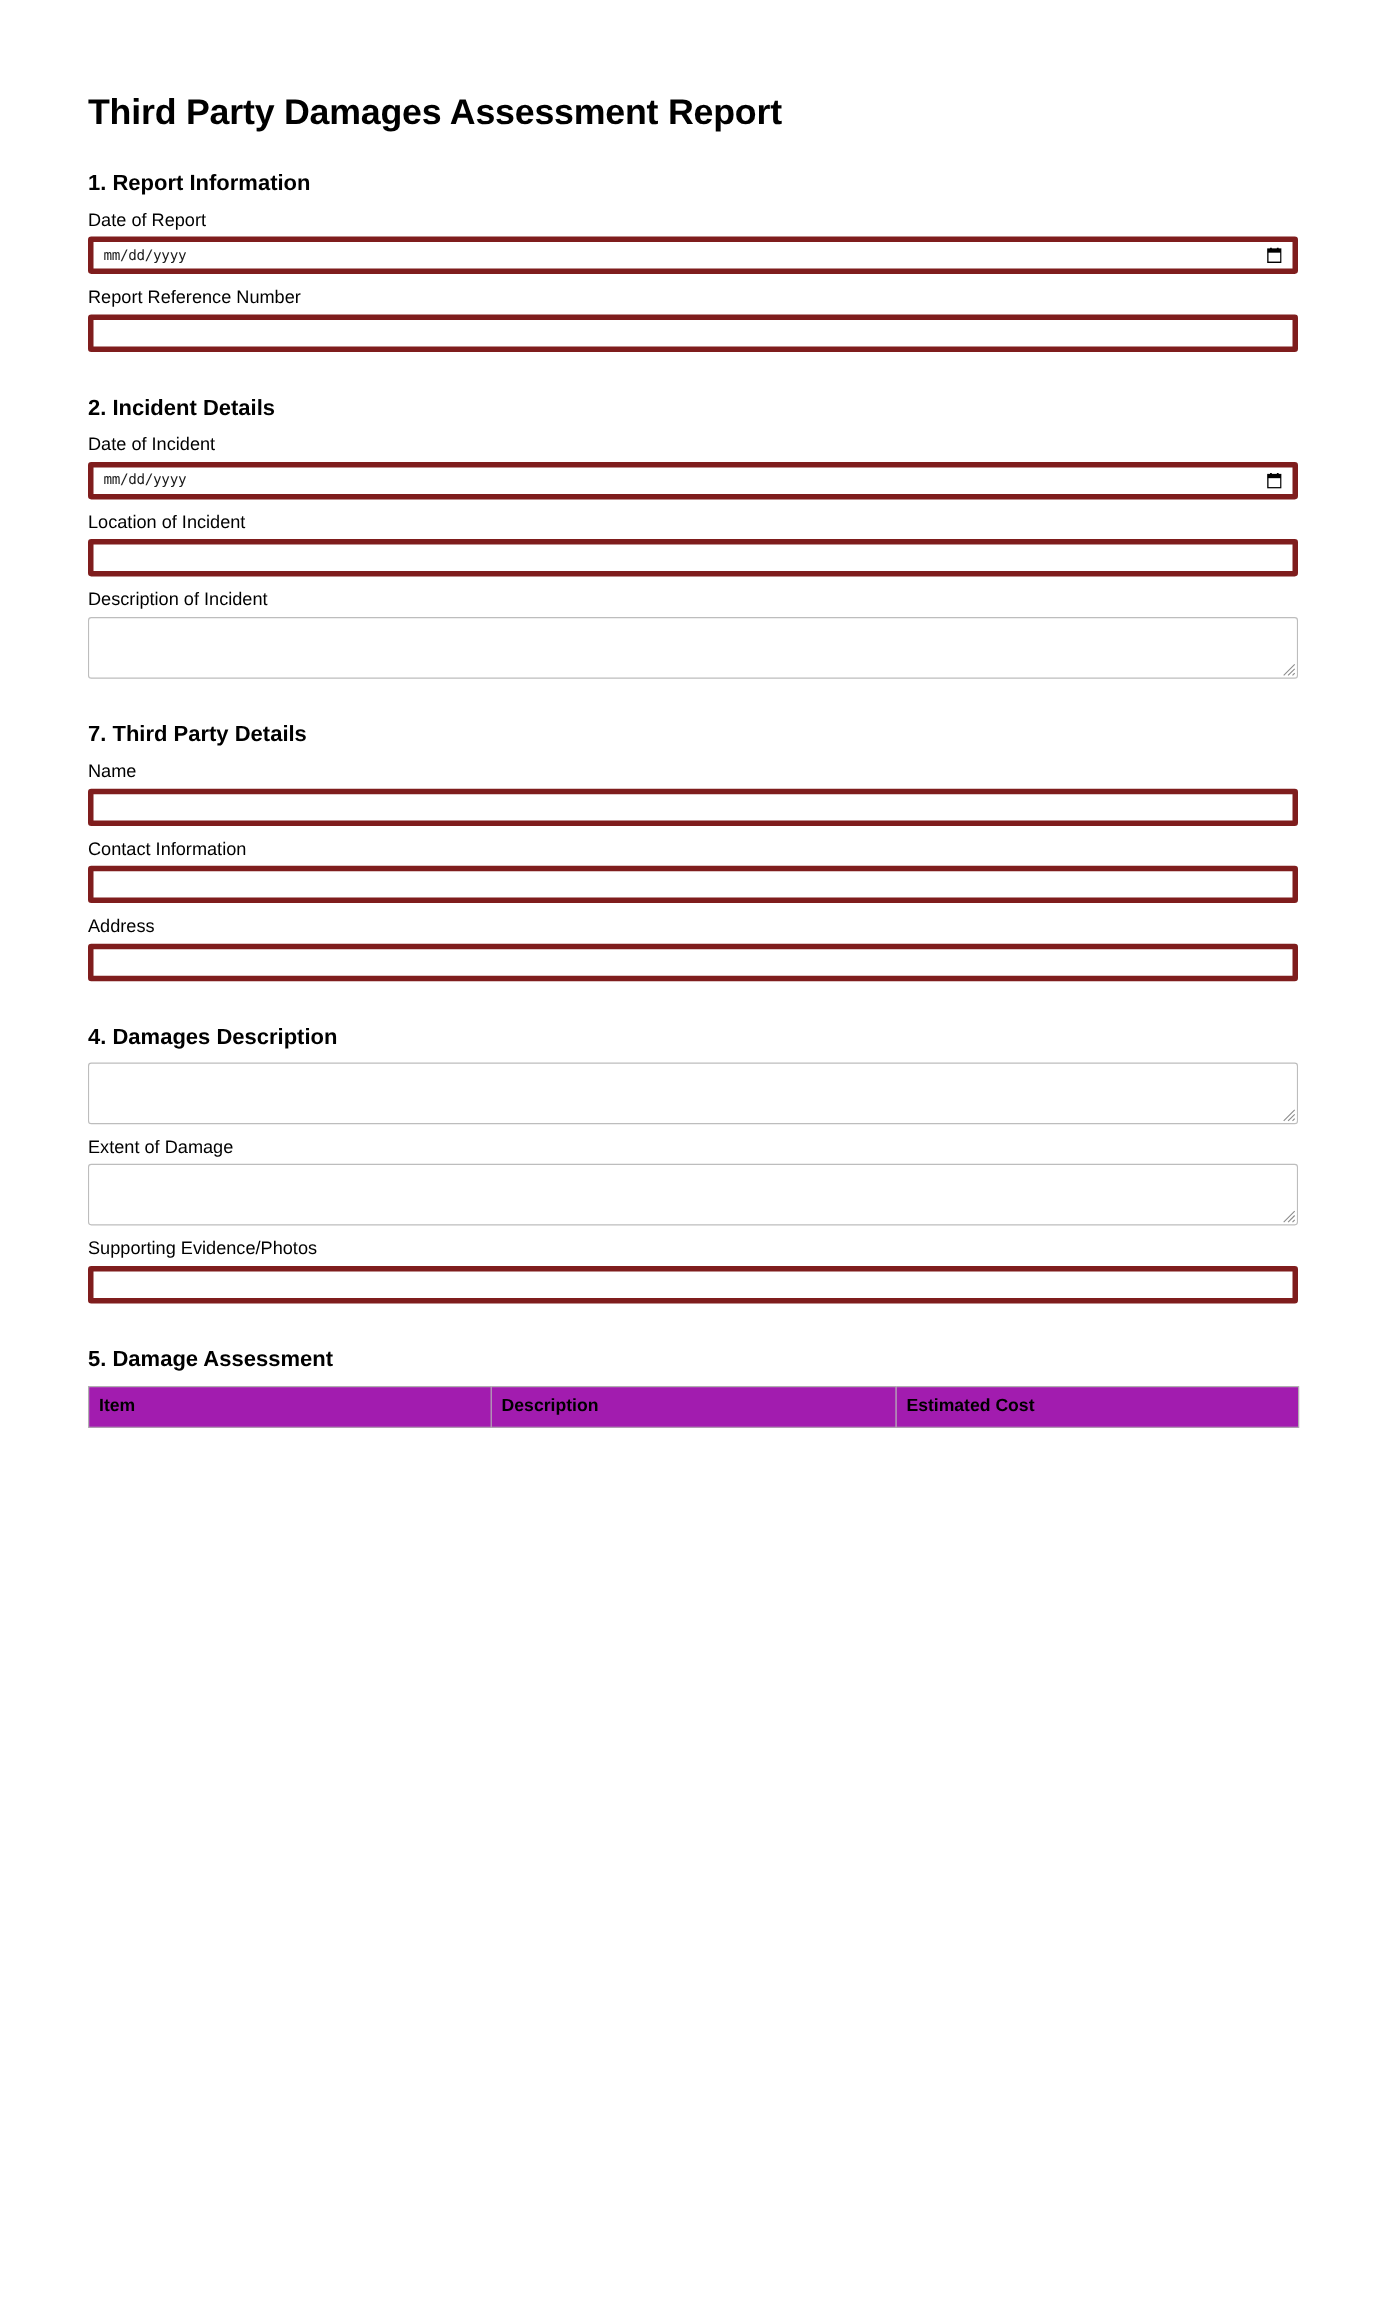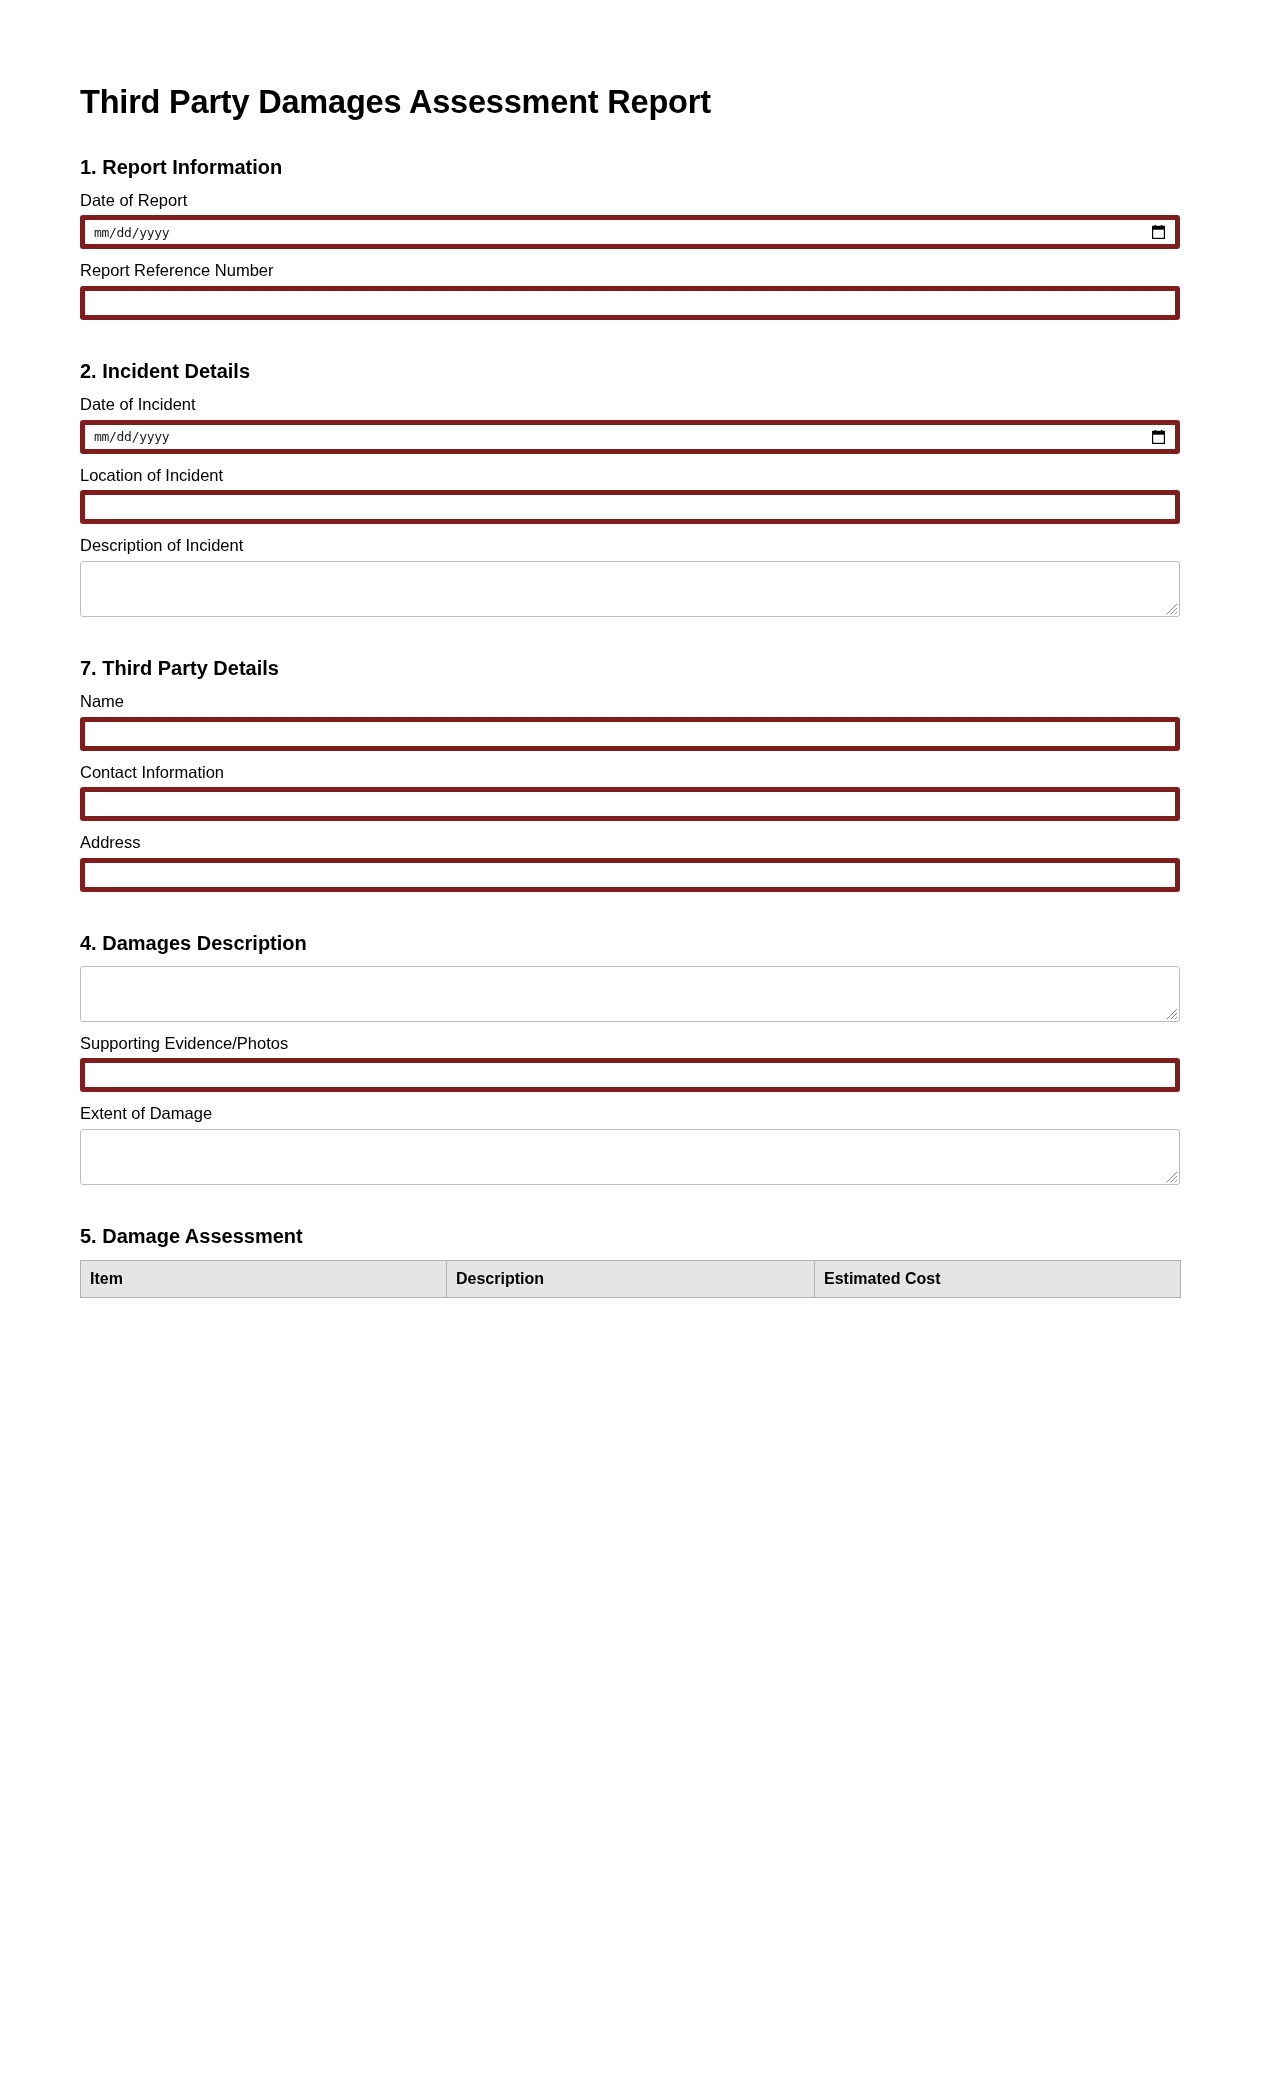--- a/index.html
+++ b/index.html
@@ -117,21 +117,21 @@
     table-layout: fixed;
   }
   .assess-table th,
   .assess-table td {
     border: 1px solid #b0b0b0;
     text-align: left;
     font-size: 16px;
     padding: 9px 8px 9px 9px;
     vertical-align: top;
     color: #000;
-    background: #e5e5e5;
+    background: #a21caf;
   }
   .assess-table th {
     font-weight: bold;
   }
   .assess-table col.c1 { width: 366px; }
   .assess-table col.c2 { width: 368px; }
   .assess-table col.c3 { width: 366px; }
   
   .clip {
     position: absolute;
@@ -232,33 +232,33 @@
         <div class="textarea-box ta-h-56">
           <svg class="resize-grip" viewBox="0 0 13 13">
             <line x1="12" y1="2" x2="2" y2="12" stroke="#8a8a8a" stroke-width="1"></line>
             <line x1="12" y1="6" x2="6" y2="12" stroke="#8a8a8a" stroke-width="1"></line>
             <line x1="12" y1="10" x2="10" y2="12" stroke="#8a8a8a" stroke-width="1"></line>
           </svg>
         </div>
       </div>
 
       <div class="field">
-        <span class="field-label">Supporting Evidence/Photos</span>
-        <div class="input-box"></div>
-      </div>
-
-      <div class="field">
         <span class="field-label">Extent of Damage</span>
         <div class="textarea-box ta-h-56">
           <svg class="resize-grip" viewBox="0 0 13 13">
             <line x1="12" y1="2" x2="2" y2="12" stroke="#8a8a8a" stroke-width="1"></line>
             <line x1="12" y1="6" x2="6" y2="12" stroke="#8a8a8a" stroke-width="1"></line>
             <line x1="12" y1="10" x2="10" y2="12" stroke="#8a8a8a" stroke-width="1"></line>
           </svg>
         </div>
+      </div>
+
+      <div class="field">
+        <span class="field-label">Supporting Evidence/Photos</span>
+        <div class="input-box"></div>
       </div>
     </div>
 
     <div class="section sec-5">
       <h2 class="section-title">5. Damage Assessment</h2>
 
       <table class="assess-table">
         <colgroup>
           <col class="c1">
               <col class="c2">

